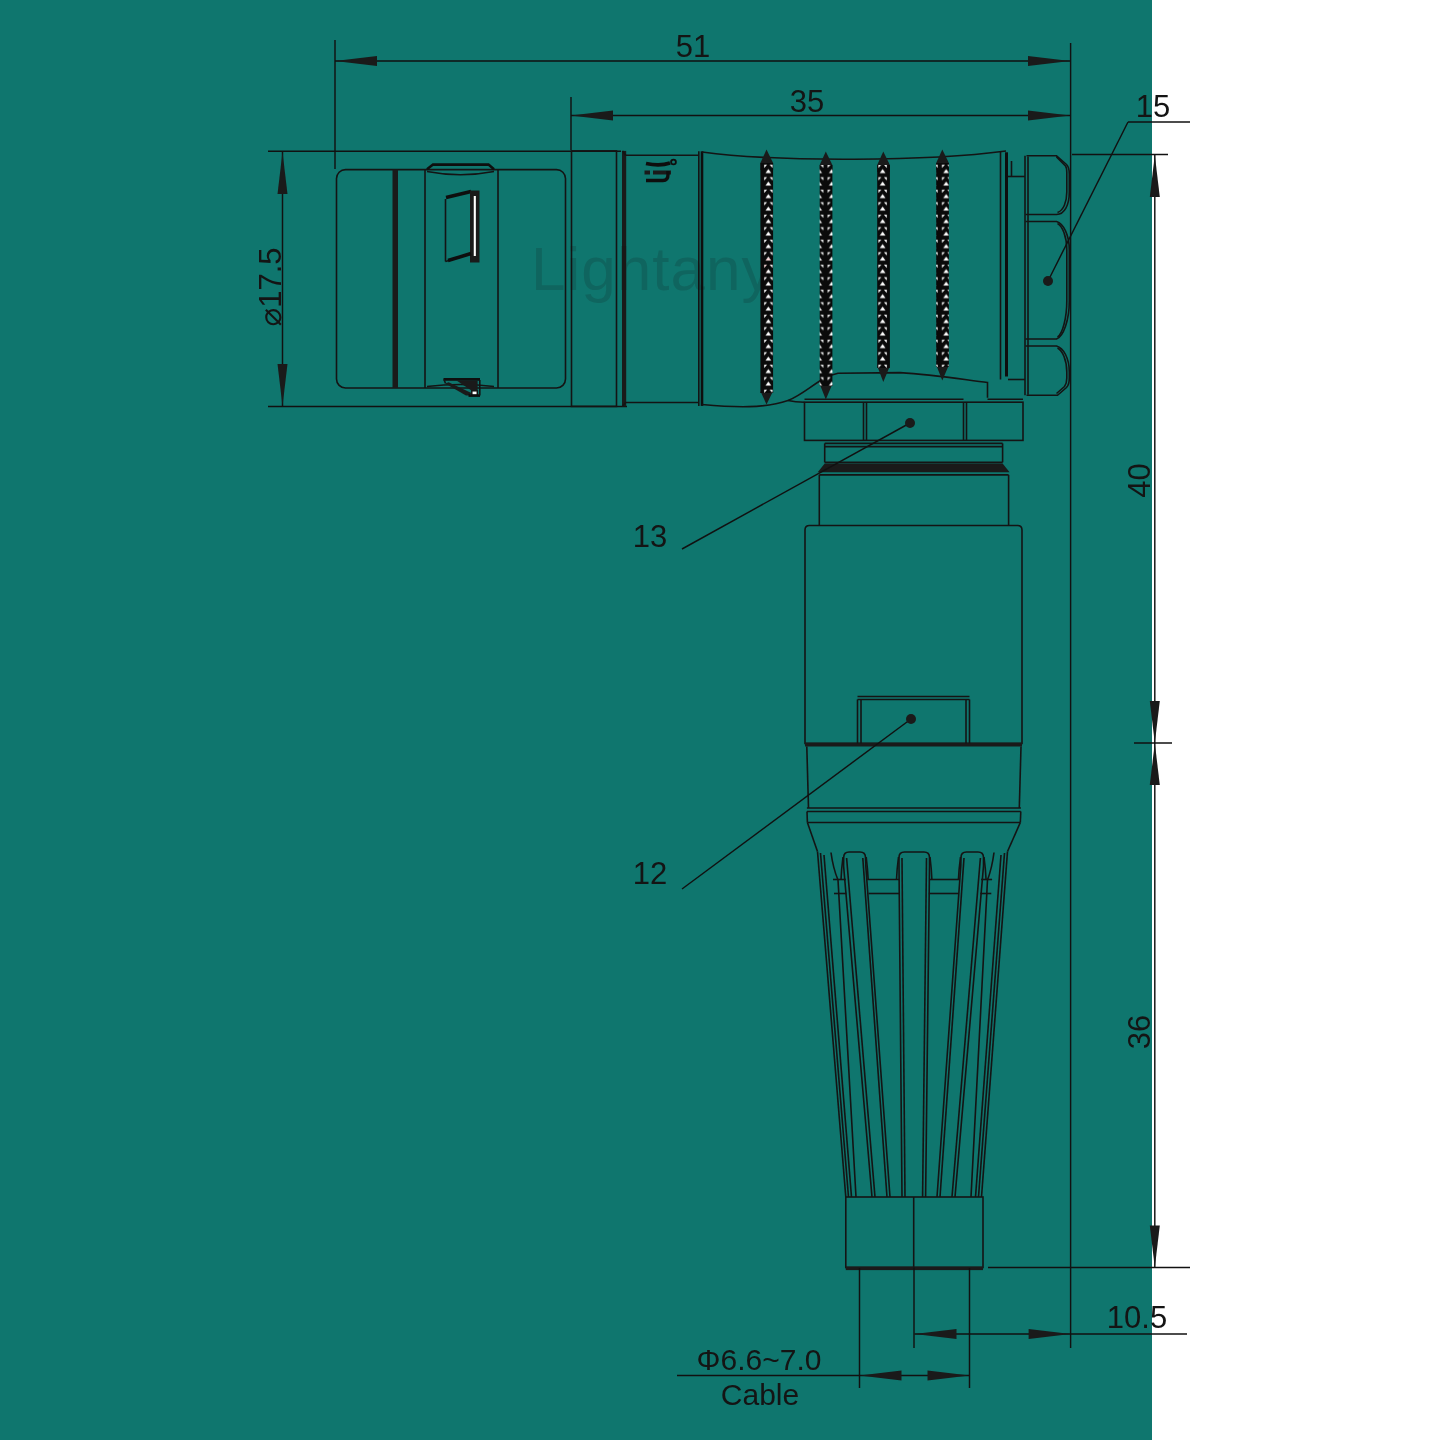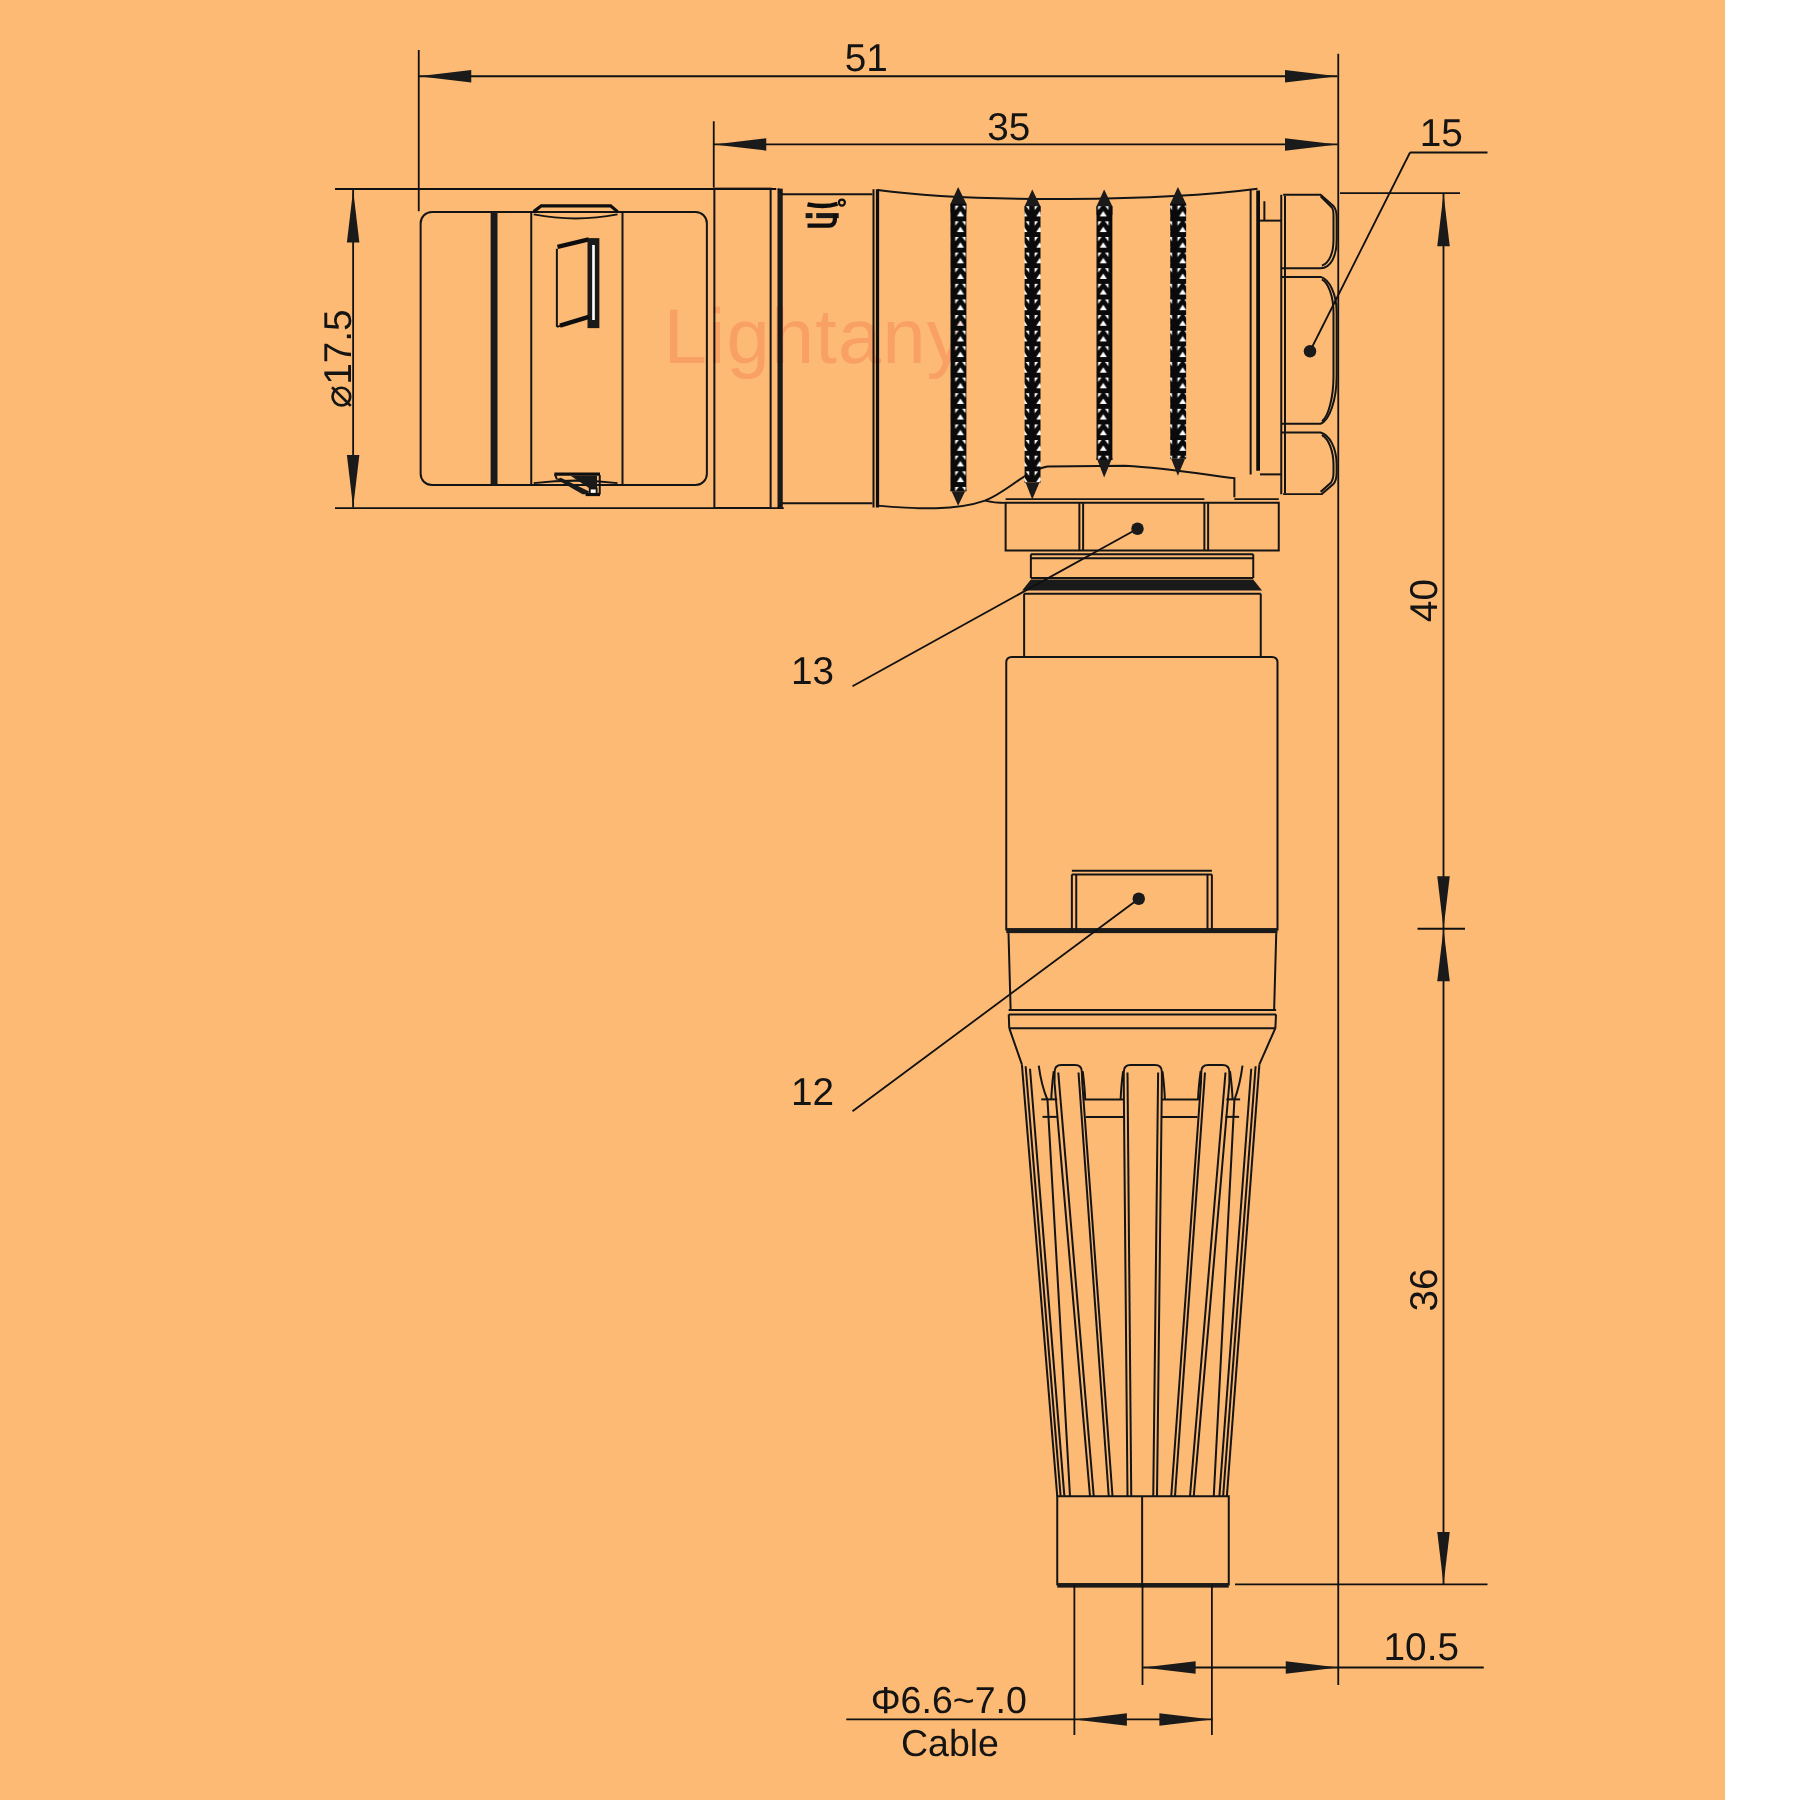--- a/index.html
+++ b/index.html
@@ -1,16 +1,16 @@
 <!DOCTYPE html>
 <html><head>
 <meta charset="utf-8">
 <style>
 html,body{margin:0;padding:0;background:#fff;}
-#page{width:1380px;height:1440px;position:relative;background:#fdba74;font-family:"Liberation Sans",sans-serif;}
+#page{width:1152px;height:1440px;position:relative;background:#0f766e;font-family:"Liberation Sans",sans-serif;}
 svg{position:absolute;top:0;left:0;}
 text{font-family:"Liberation Sans",sans-serif;fill:#141414;}
 .t{stroke:#141414;stroke-width:1.6;fill:none;stroke-linecap:butt;}
 .d{stroke:#111;stroke-width:1.45;fill:none;stroke-linecap:butt;}
 .a{fill:#1a1a1a;stroke:none;}
 .th{stroke:#0e0e0e;fill:none;stroke-linecap:butt;}
 </style>
 </head>
 <body>
 <div id="page">

